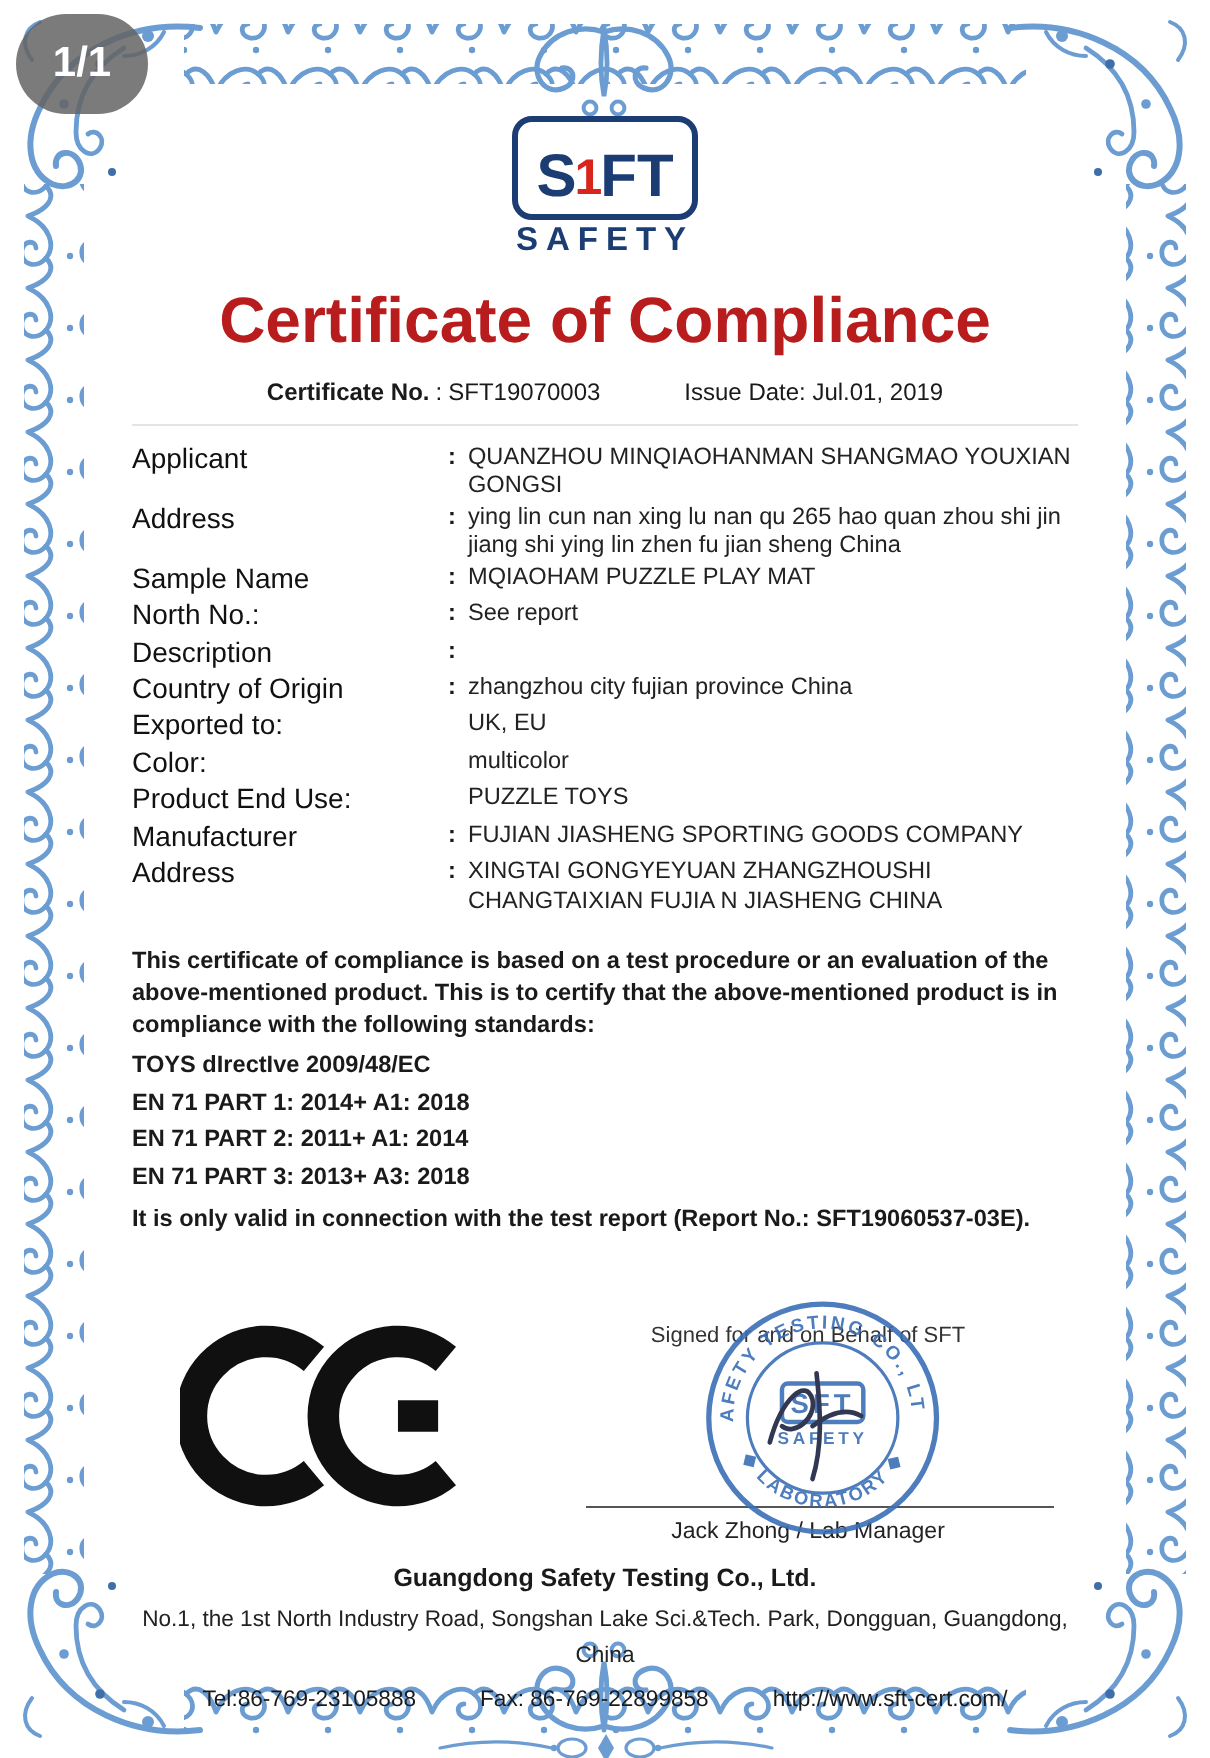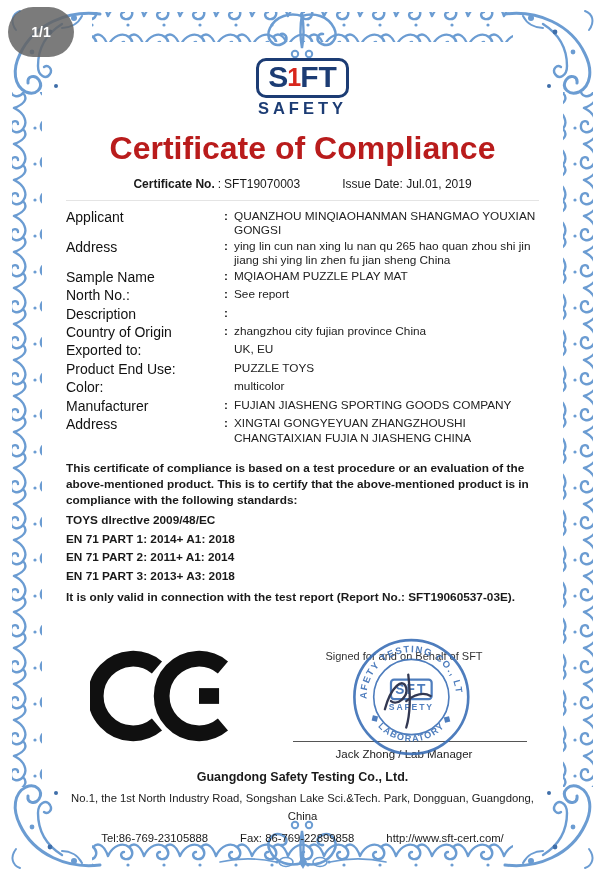--- a/index.html
+++ b/index.html
@@ -5,25 +5,25 @@
   html,body{margin:0;padding:0;background:#fff;}
   .page{
     position:relative;width:605px;height:879px;background:#ffffff;overflow:hidden;
     font-family:"Liberation Sans", sans-serif;color:#1a1a1a;
   }
   .border-svg{position:absolute;inset:0;z-index:0;}
   .badge{
     position:absolute;top:7px;left:8px;width:66px;height:50px;z-index:5;
     background:rgba(100,100,100,.85);border-radius:26px;
     display:flex;align-items:center;justify-content:center;
-    color:#fff;font-size:14px;font-weight:bold;
+    color:#fff;font-size:21px;font-weight:bold;
   }
   .content{position:absolute;left:66px;right:66px;top:56px;z-index:2;}
   .logo-wrap{text-align:center;margin-top:2px;}
-  .logo-box{display:inline-block;border:3.5px solid #1c3c74;border-radius:10px;padding:0 9px 2px;line-height:1.05;}
+  .logo-box{display:inline-block;border:3.5px solid #1c3c74;border-radius:10px;padding:12px 9px 2px;line-height:1.05;}
   .logo-box span{font-weight:bold;color:#1c3c74;font-size:30px;letter-spacing:0;}
   .logo-box .l1{color:#d8261d;font-size:25px;margin:0 -1px;position:relative;top:-1px;}
   .logo-sub{color:#1c3c74;font-weight:bold;font-size:16.5px;letter-spacing:4px;margin-top:1px;}
   .title{font-size:32px;font-weight:bold;text-align:center;margin:12px 0 10px;color:#b91c1c;}
   .certline{display:flex;justify-content:center;gap:42px;font-size:12px;align-items:baseline;}
   .cl-label{font-weight:bold;}
   .cl-sep{margin:0 3px;}
   .faint-rule{border-top:1px solid #e4e4e4;margin-top:9px;}
   .details{margin-top:8px;}
   .row{display:grid;grid-template-columns:152px 12px 1fr;column-gap:2px;margin-bottom:1px;line-height:1.24;}
@@ -146,28 +146,28 @@
           <span class="lbl">Country of Origin</span>
           <span class="sep">:</span>
           <span class="val">zhangzhou city fujian province China</span>
         </div>
       <div class="row">
           <span class="lbl">Exported to:</span>
           <span class="sep"></span>
           <span class="val">UK, EU</span>
         </div>
       <div class="row">
+          <span class="lbl">Color:</span>
+          <span class="sep"></span>
+          <span class="val">multicolor</span>
+        </div>
+      <div class="row">
           <span class="lbl">Product End Use:</span>
           <span class="sep"></span>
           <span class="val">PUZZLE TOYS</span>
-        </div>
-      <div class="row">
-          <span class="lbl">Color:</span>
-          <span class="sep"></span>
-          <span class="val">multicolor</span>
         </div>
       <div class="row">
           <span class="lbl">Manufacturer</span>
           <span class="sep">:</span>
           <span class="val">FUJIAN JIASHENG SPORTING GOODS COMPANY</span>
         </div>
       <div class="row">
           <span class="lbl">Address</span>
           <span class="sep">:</span>
           <span class="val">XINGTAI GONGYEYUAN ZHANGZHOUSHI CHANGTAIXIAN FUJIA N JIASHENG CHINA</span>

